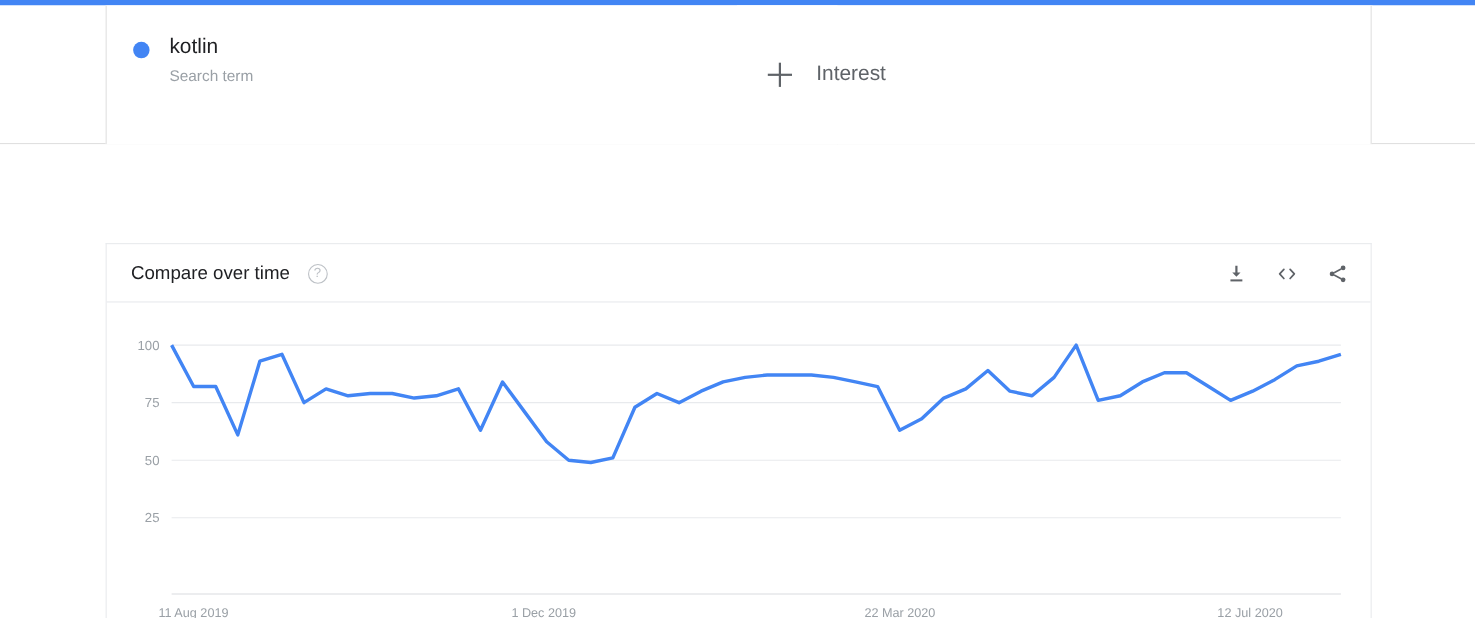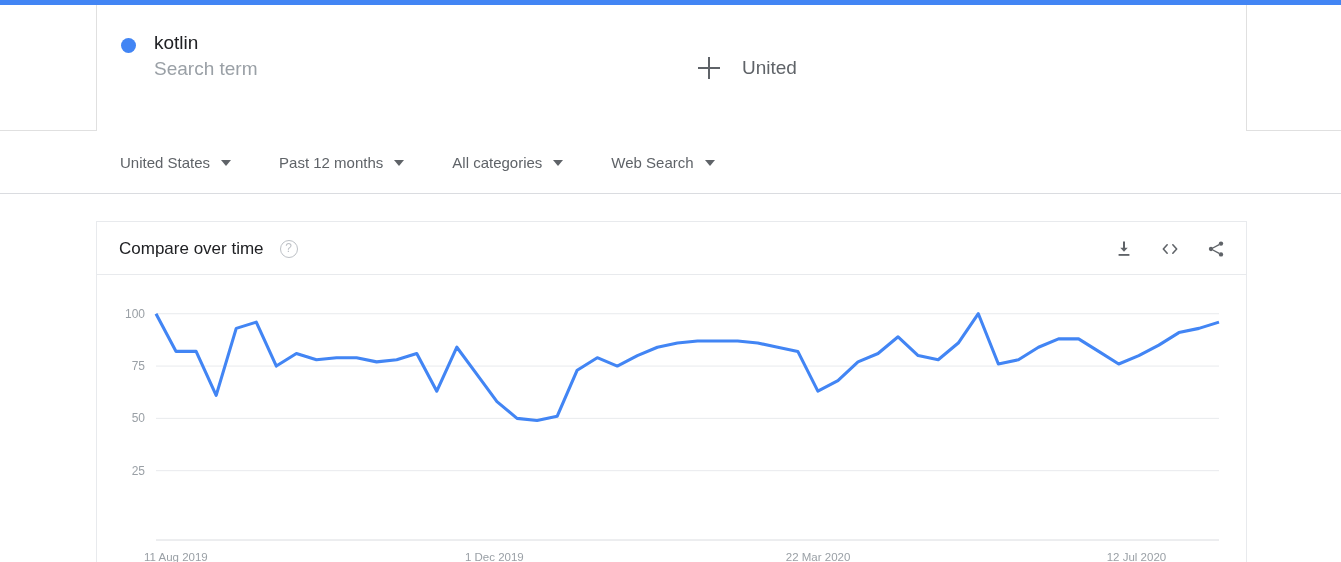--- a/index.html
+++ b/index.html
@@ -33,21 +33,21 @@
 
   .term-inner { position: absolute; left: 24px; top: 26px; display: flex; align-items: flex-start; }
   .dot {
     width: 15px; height: 15px; border-radius: 50%;
     background: #4285f4; margin-top: 7px; margin-right: 18px; flex: none;
   }
   .term-text .title {
     font-size: 19px; color: #202124; line-height: 24px; font-weight: 400;
   }
   .term-text .sub {
-    font-size: 19px; color: #9aa0a6; line-height: 20px; margin-top: 4px;
+    font-size: 14px; color: #9aa0a6; line-height: 20px; margin-top: 4px;
   }
 
   .add-inner {
     position: absolute; left: 28px; top: 52px;
     display: flex; align-items: center; cursor: pointer;
   }
   .plus-icon {
     width: 22px; height: 22px; position: relative; margin-right: 22px; flex: none;
   }
   .plus-icon::before, .plus-icon::after {
@@ -126,51 +126,26 @@
         <div class="term-text">
           <div class="title">kotlin</div>
           <div class="sub">Search term</div>
         </div>
       </div>
     </div>
 
     <div class="chip-col chip-add">
       <div class="add-inner">
         <span class="plus-icon"></span>
-        <span class="add-label">United</span>
+        <span class="add-label">Interest</span>
       </div>
     </div>
 
   </div>
 
-  <div class="filter-band">
-    <div class="filters">
-
-      <div class="filter">
-        <span class="lbl">United States</span>
-        <span class="caret"></span>
-      </div>
-
-      <div class="filter">
-        <span class="lbl">Past 12 months</span>
-        <span class="caret"></span>
-      </div>
-
-      <div class="filter">
-        <span class="lbl">All categories</span>
-        <span class="caret"></span>
-      </div>
-
-      <div class="filter">
-        <span class="lbl">Web Search</span>
-        <span class="caret"></span>
-      </div>
-
-    </div>
-  </div>
 
   <div class="card">
 
     <div class="card-head">
       <div class="card-title-wrap">
         <span class="card-title">Compare over time</span>
         <span class="help-icon">?</span>
       </div>
 
       <div class="card-actions">

